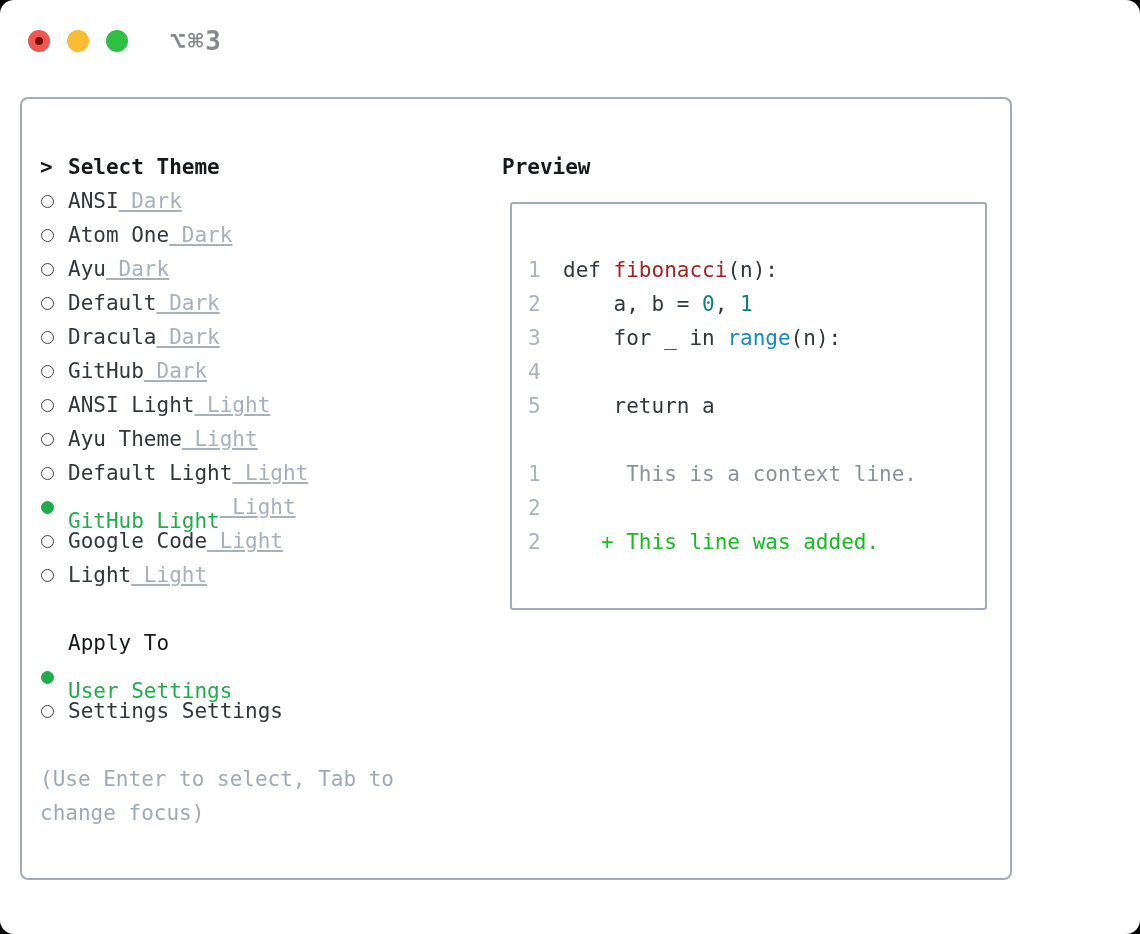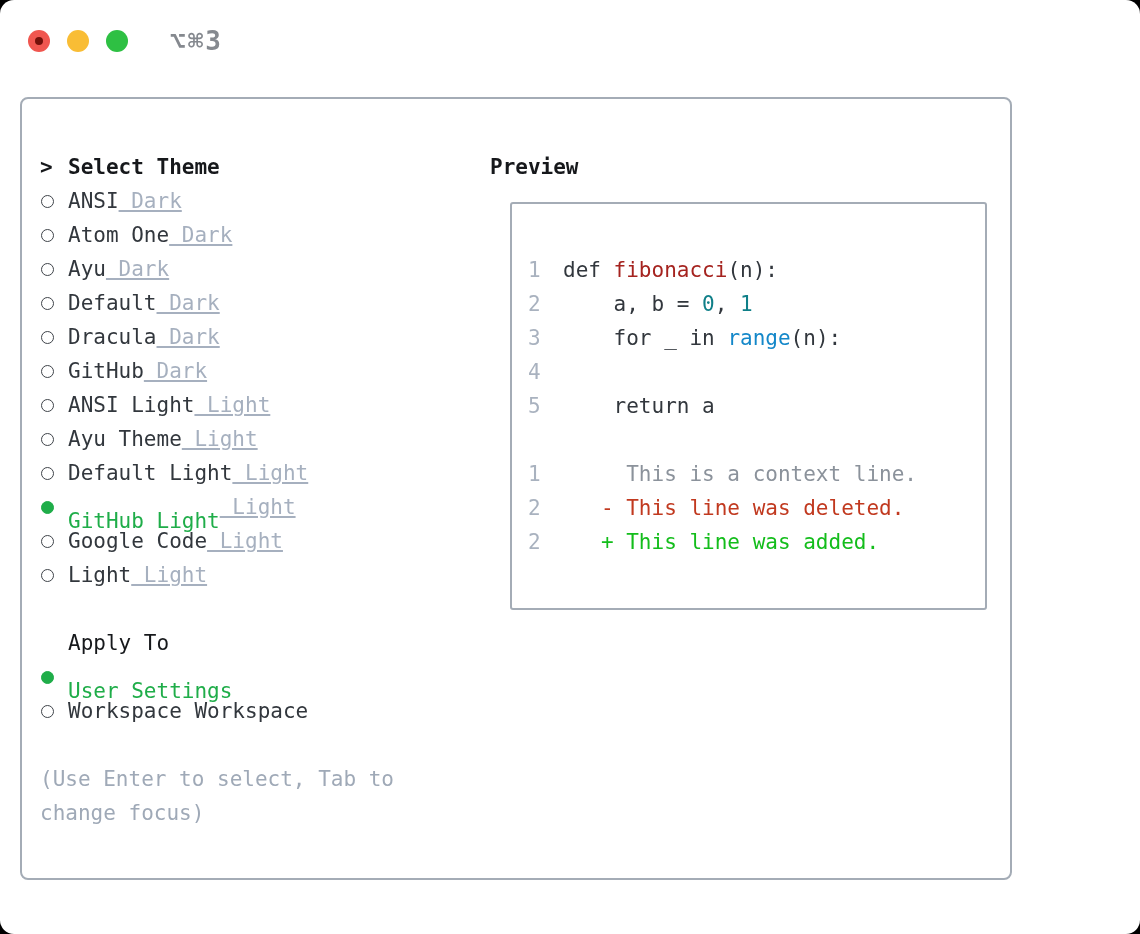--- a/index.html
+++ b/index.html
@@ -29,21 +29,21 @@
   .radio{width:13px;height:13px;border:1.5px solid #3f444a;border-radius:50%;margin-left:1px;}
   .radio.on{background:var(--green);border-color:var(--green);}
   .hdr{font-weight:bold;color:var(--heading);}
   .item-name{color:var(--text);}
   .item-name.sel{color:var(--green);margin-top:28px;}
   .item-tag{color:var(--muted);text-decoration:underline;}
   .spacer{height:34px;}
   .apply-hdr{color:var(--heading);}
   .hint{color:var(--hint);white-space:pre;height:34px;line-height:34px;}
   
-  .preview-hdr{position:absolute;left:468px;top:51px;height:34px;line-height:34px;font-size:21px;font-weight:bold;color:var(--heading);}
+  .preview-hdr{position:absolute;left:480px;top:51px;height:34px;line-height:34px;font-size:21px;font-weight:bold;color:var(--heading);}
   .preview-box{position:absolute;left:488px;top:103px;width:477px;height:408px;border:2px solid var(--border);border-radius:3px;padding:49px 0 0 16px;font-size:21px;line-height:34px;overflow:hidden;}
   .code-row{height:34px;display:flex;align-items:center;white-space:pre;}
   .ln{display:inline-block;width:13px;margin-right:22px;color:var(--linenum);}
   .seg-code{color:var(--text);}
   .seg-func{color:var(--func);}
   .seg-number{color:var(--number);}
   .seg-builtin{color:var(--builtin);text-align:right;}
   .seg-context{color:var(--context);}
   .seg-deleted{color:var(--deleted);}
   .seg-added{color:var(--added);}
@@ -85,37 +85,37 @@
 
       <div class="spacer"></div>
 
       <div class="row">
         <span class="bullet-col"></span>
         <span class="apply-hdr">Apply To</span>
       </div>
 
       <div id="apply-items">
           <div class="row"><span class="bullet-col"><span class="radio on"></span></span><span class="item-name sel">User Settings</span></div>
-          <div class="row"><span class="bullet-col"><span class="radio"></span></span><span class="item-name">Workspace Workspace</span></div>
+          <div class="row"><span class="bullet-col"><span class="radio"></span></span><span class="item-name">Settings Settings</span></div>
         </div>
 
       <div class="spacer"></div>
 
       <div class="hint">(Use Enter to select, Tab to</div>
       <div class="hint">change focus)</div>
     </div>
 
     <div class="preview-hdr">Preview</div>
 
     <div class="preview-box" id="preview-box">
         <div class="code-row"><span class="ln">1</span><span class="seg-code">def </span><span class="seg-func">fibonacci</span><span class="seg-code">(n):</span></div>
         <div class="code-row"><span class="ln">2</span><span class="seg-code">    a, b = </span><span class="seg-number">0</span><span class="seg-code">, </span><span class="seg-number">1</span></div>
         <div class="code-row"><span class="ln">3</span><span class="seg-code">    for _ in </span><span class="seg-builtin">range</span><span class="seg-code">(n):</span></div>
         <div class="code-row"><span class="ln">4</span></div>
         <div class="code-row"><span class="ln">5</span><span class="seg-code">    return a</span></div>
         <div class="code-row"><span class="ln"></span></div>
         <div class="code-row"><span class="ln">1</span><span class="seg-context">     This is a context line.</span></div>
-        <div class="code-row"><span class="ln">2</span><span class="seg-deleted">   - This line was deleted.</span></div>
+        <div class="code-row"><span class="ln">2</span></div>
         <div class="code-row"><span class="ln">2</span><span class="seg-added">   + This line was added.</span></div>
       </div>
 
   </div>
 </div>
 
 </body></html>

